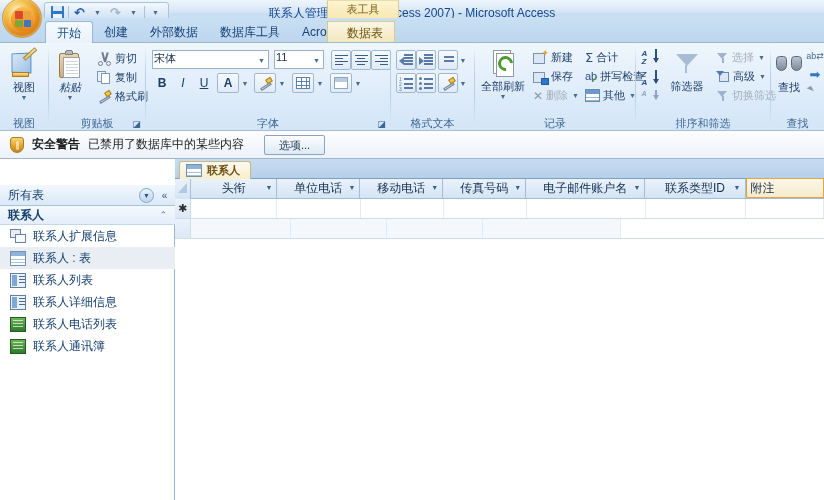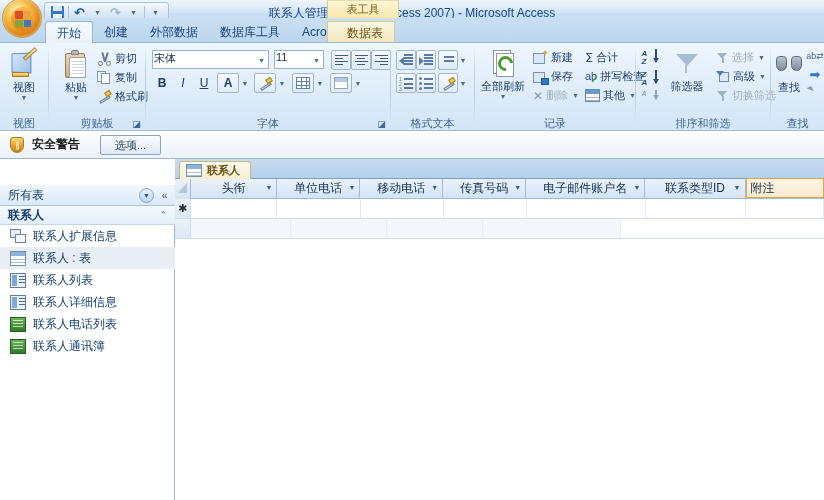--- a/index.html
+++ b/index.html
@@ -568,21 +568,21 @@
           <div class="lbl">视图</div>
           <div class="caret">▼</div>
         </div>
       </div>
       <div class="group-label">视图</div>
     </div>
     <div class="group-sep" style="left:48px;"></div>
 
     <div class="group" style="left:49px; width:96px;">
       <div class="group-body">
-        <div class="bigbtn" style="left:6px; top:4px; width:42px;">
+        <div class="bigbtn" style="left:0; top:4px; width:42px;font-style:italic;">
           <div class="ico">
             <span class="ico-paste">
                 <i class="board"></i>
                 <i class="clip"></i>
                 <i class="page"></i>
               </span>
           </div>
           <div class="lbl">粘贴</div>
           <div class="caret">▼</div>
         </div>
@@ -889,20 +889,21 @@
           <span class="ico-select-ptr"></span>
         </div>
       </div>
       <div class="group-label">查找</div>
     </div>
   </div>
 
   <div class="secbar">
     <span class="shield"></span>
     <span class="sec-title">安全警告</span>
+    <span class="sec-msg">已禁用了数据库中的某些内容</span>
     <span class="sec-btn">选项...</span>
   </div>
 
   <div class="navpane">
     <div class="nav-header">
       <span class="nav-header-title">所有表</span>
       <span class="nav-dd">▼</span>
       <span class="nav-collapse">«</span>
     </div>
     <div class="nav-group">

